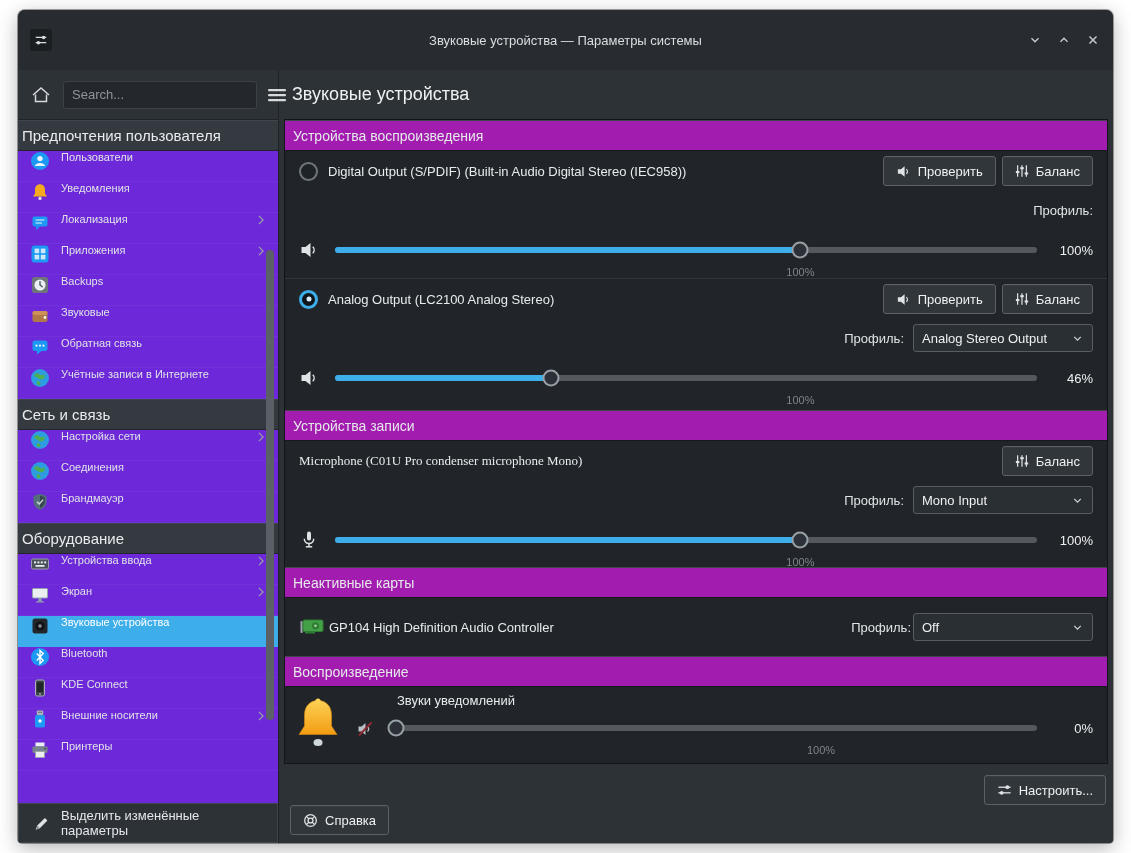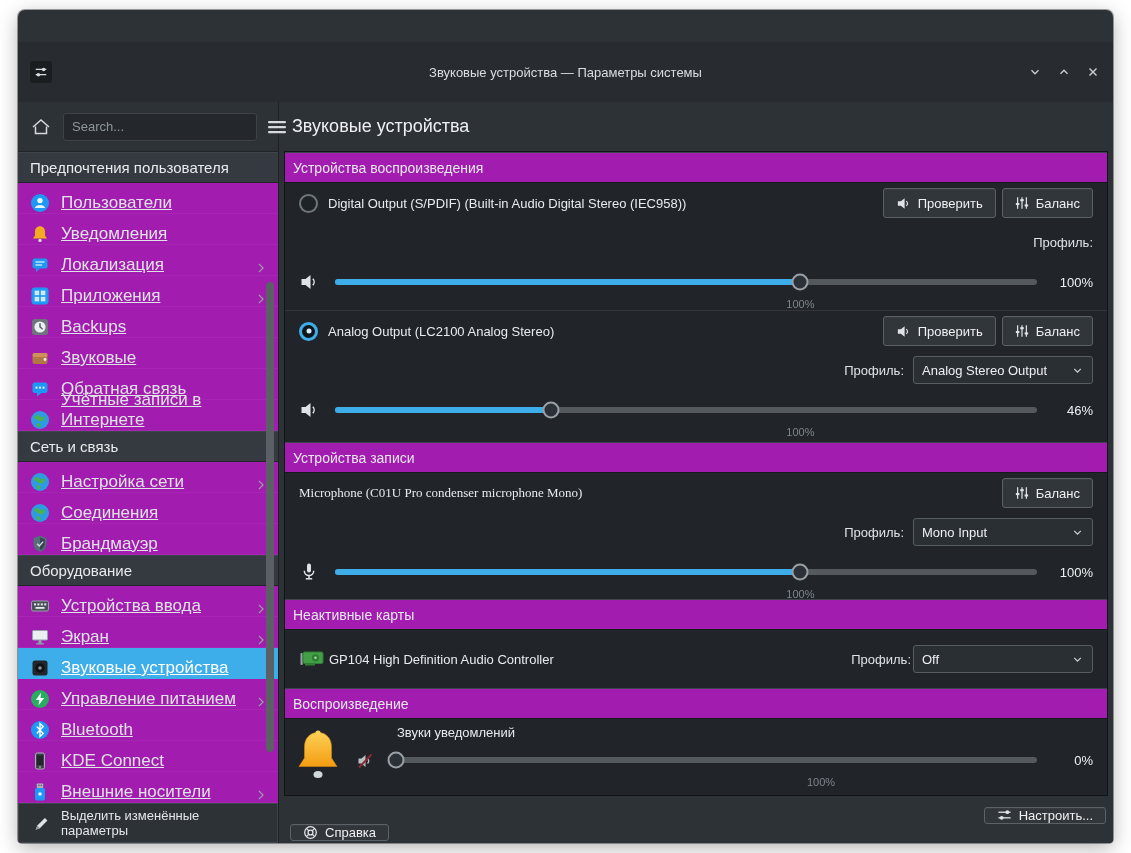--- a/index.html
+++ b/index.html
@@ -8,37 +8,37 @@
     font-family:"Liberation Sans","DejaVu Sans",sans-serif;
     -webkit-font-smoothing:antialiased;
   }
   .window{
     position:absolute;left:18px;top:10px;width:1095px;height:833px;
     background:#2d3237;border-radius:7px 7px 4px 4px;overflow:hidden;
     box-shadow:0 5px 20px rgba(0,0,0,.3), 0 0 0 1px rgba(0,0,0,.35);
     display:flex;flex-direction:column;
   }
   
-  .titlebar{height:36px;background:#282c30;display:flex;align-items:center;padding:12px 12px;position:relative;flex:none;margin-top:32px;}
+  .titlebar{height:36px;background:#282c30;display:flex;align-items:center;padding:12px 12px;position:relative;flex:none;}
   .tb-title{position:absolute;left:0;right:0;text-align:center;font-size:13px;color:#d9dee1;pointer-events:none;}
   .tb-appicon{width:22px;height:22px;border-radius:3px;background:#1b1e21;display:flex;align-items:center;justify-content:center;z-index:2;}
   .tb-controls{margin-left:auto;display:flex;gap:13px;z-index:2;}
   .tb-controls span{display:flex;align-items:center;justify-content:center;width:16px;height:16px;}
   
   .body-row{flex:1;display:flex;min-height:0;}
   
-  .sidebar{width:260px;flex:none;background:#a21caf;display:flex;flex-direction:column;position:relative;border-right:1px solid #1e2125;}
+  .sidebar{width:260px;flex:none;background:#6d28d9;display:flex;flex-direction:column;position:relative;border-right:1px solid #1e2125;}
   .stoolbar{height:49px;flex:none;background:#2d3237;display:flex;align-items:center;gap:9px;padding:0 10px;border-bottom:1px solid #202428;}
   .home-btn{width:26px;height:26px;display:flex;align-items:center;justify-content:center;flex:none;}
   .search-input{flex:1;height:28px;box-sizing:border-box;background:#24282c;border:1px solid #3c4247;border-radius:3px;color:#cfd4d8;font-size:13px;padding:0 8px;outline:none;font-family:inherit;}
   .search-input::placeholder{color:#8d959b;}
   .menu-btn{width:22px;height:22px;display:flex;align-items:center;justify-content:center;flex:none;}
   .slist{flex:1;overflow:hidden;}
-  .sgroup-h{height:31px;box-sizing:border-box;background:#343a40;border-top:1px solid #3e454b;border-bottom:1px solid #22262a;display:flex;align-items:center;padding:0 12px;font-size:15px;color:#e9ecee;}
-  .sitem{height:30px;display:flex;align-items:flex-end;gap:11px;padding:0 10px 0 12px;font-size:17px;color:#dfe3e6;border-bottom:1px solid rgba(255,255,255,.045);cursor:default;text-decoration:underline;}
+  .sgroup-h{height:31px;box-sizing:border-box;background:#343a40;border-top:1px solid #3e454b;border-bottom:1px solid #22262a;display:flex;align-items:center;padding:0 4px;font-size:15px;color:#e9ecee;}
+  .sitem{height:30px;display:flex;align-items:flex-start;gap:11px;padding:0 10px 0 12px;font-size:11px;color:#dfe3e6;border-bottom:1px solid rgba(255,255,255,.045);cursor:default;}
   .sitem .icon{width:20px;height:20px;flex:none;display:flex;}
   .sitem .chev{margin-left:auto;display:flex;}
   .sitem.selected{background:#3daee9;color:#ffffff;border-bottom-color:#3daee9;}
   .sscroll{position:absolute;right:4px;top:180px;width:8px;height:470px;border-radius:4px;background:#5a6065;}
   .sfooter{height:40px;flex:none;box-sizing:border-box;border:1px solid #3e454b;background:#2d3237;display:flex;align-items:center;gap:10px;padding:0 14px;font-size:13px;color:#e4e7ea;}
   
   .main{flex:1;display:flex;flex-direction:column;background:#2d3237;min-width:0;}
   .main-h{height:49px;flex:none;display:flex;align-items:center;padding-left:13px;font-size:18px;color:#eff0f1;}
   .frame{margin:0 5px;height:645px;flex:none;box-sizing:border-box;background:#212529;border:1px solid #121517;display:flex;flex-direction:column;}
   .sec-h{height:31px;flex:none;box-sizing:border-box;background:#a21caf;border-top:1px solid #3f464c;border-bottom:1px solid #17191c;display:flex;align-items:center;padding:0 8px;font-size:14px;color:#e6e9eb;}
@@ -329,34 +329,20 @@
                 <rect x="2.5" y="2.5" width="15" height="15" rx="2.5" fill="#23272b"></rect>
                 <circle cx="10" cy="10" r="4.6" fill="#101214"></circle>
                 <circle cx="10" cy="10" r="1.8" fill="#8a9197"></circle>
               </svg>
             </span>
           <span>Звуковые устройства</span>
         </div>
         <div class="sitem">
           <span class="icon">
               <svg width="20" height="20" viewBox="0 0 20 20">
-                <circle cx="10" cy="10" r="9" fill="#27ae60"></circle>
-                <polygon points="11.2,3.4 5.8,11 9.4,11 8.4,16.6 14.2,9 10.4,9" fill="#ffffff"></polygon>
-              </svg>
-            </span>
-          <span>Управление питанием</span>
-          <span class="chev">
-              <svg width="14" height="14" viewBox="0 0 20 20">
-                <polyline points="7,4 13,10 7,16" fill="none" stroke="#9aa1a7" stroke-width="1.7"></polyline>
-              </svg>
-            </span>
-        </div>
-        <div class="sitem">
-          <span class="icon">
-              <svg width="20" height="20" viewBox="0 0 20 20">
                 <circle cx="10" cy="10" r="9" fill="#1d99f3"></circle>
                 <path d="M6.8 6.6l6.4 6.8-3.2 3V3.6l3.2 3-6.4 6.8" fill="none" stroke="#ffffff" stroke-width="1.4"></path>
               </svg>
             </span>
           <span>Bluetooth</span>
         </div>
         <div class="sitem">
           <span class="icon">
               <svg width="20" height="20" viewBox="0 0 20 20">
                 <rect x="5.5" y="2" width="9" height="16" rx="1.8" fill="#3c4449" stroke="#aab2b8" stroke-width="1"></rect>

